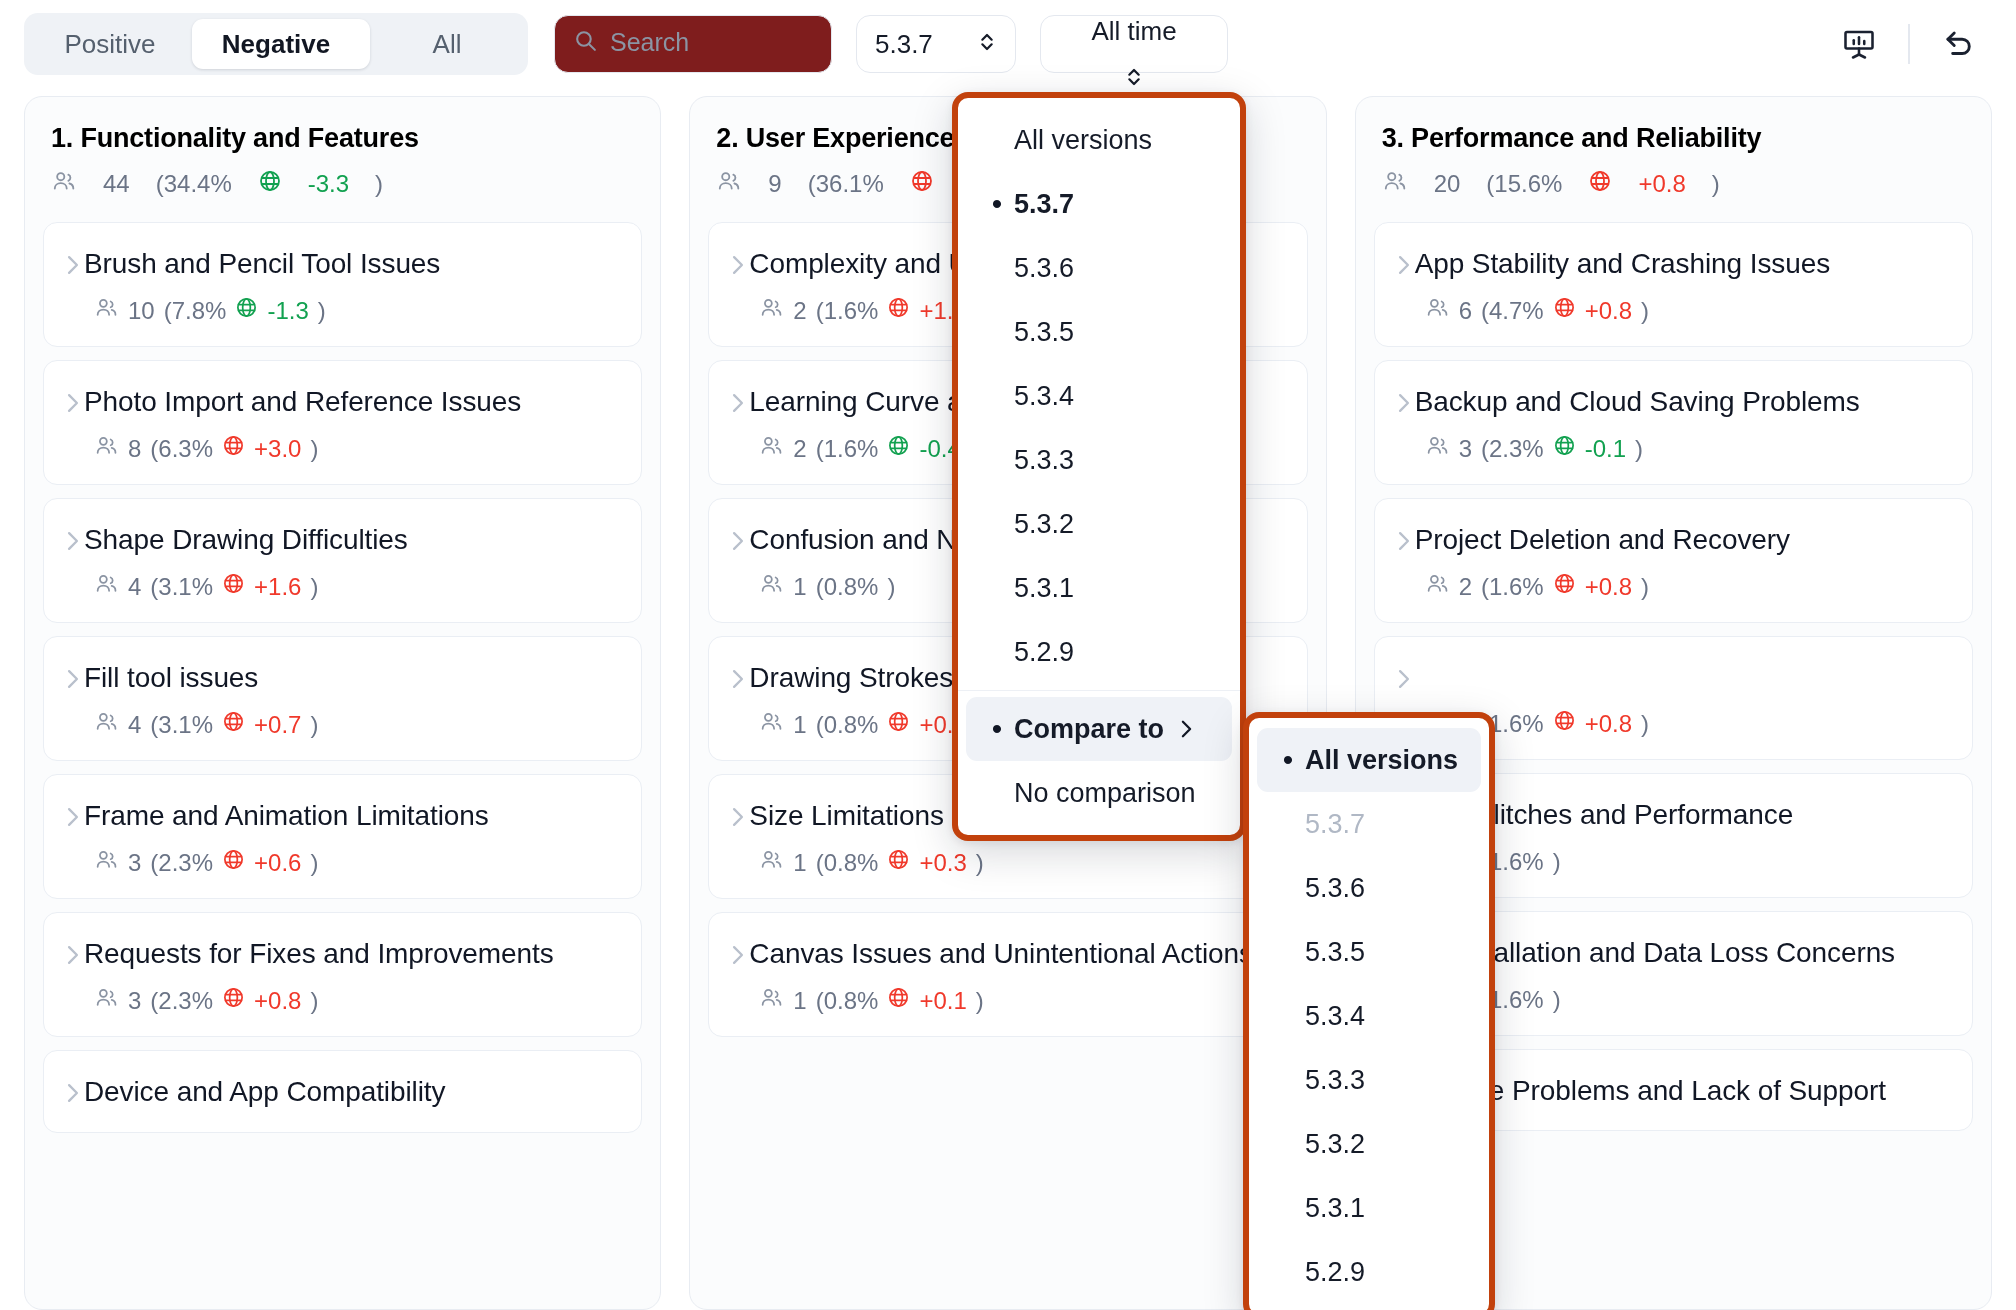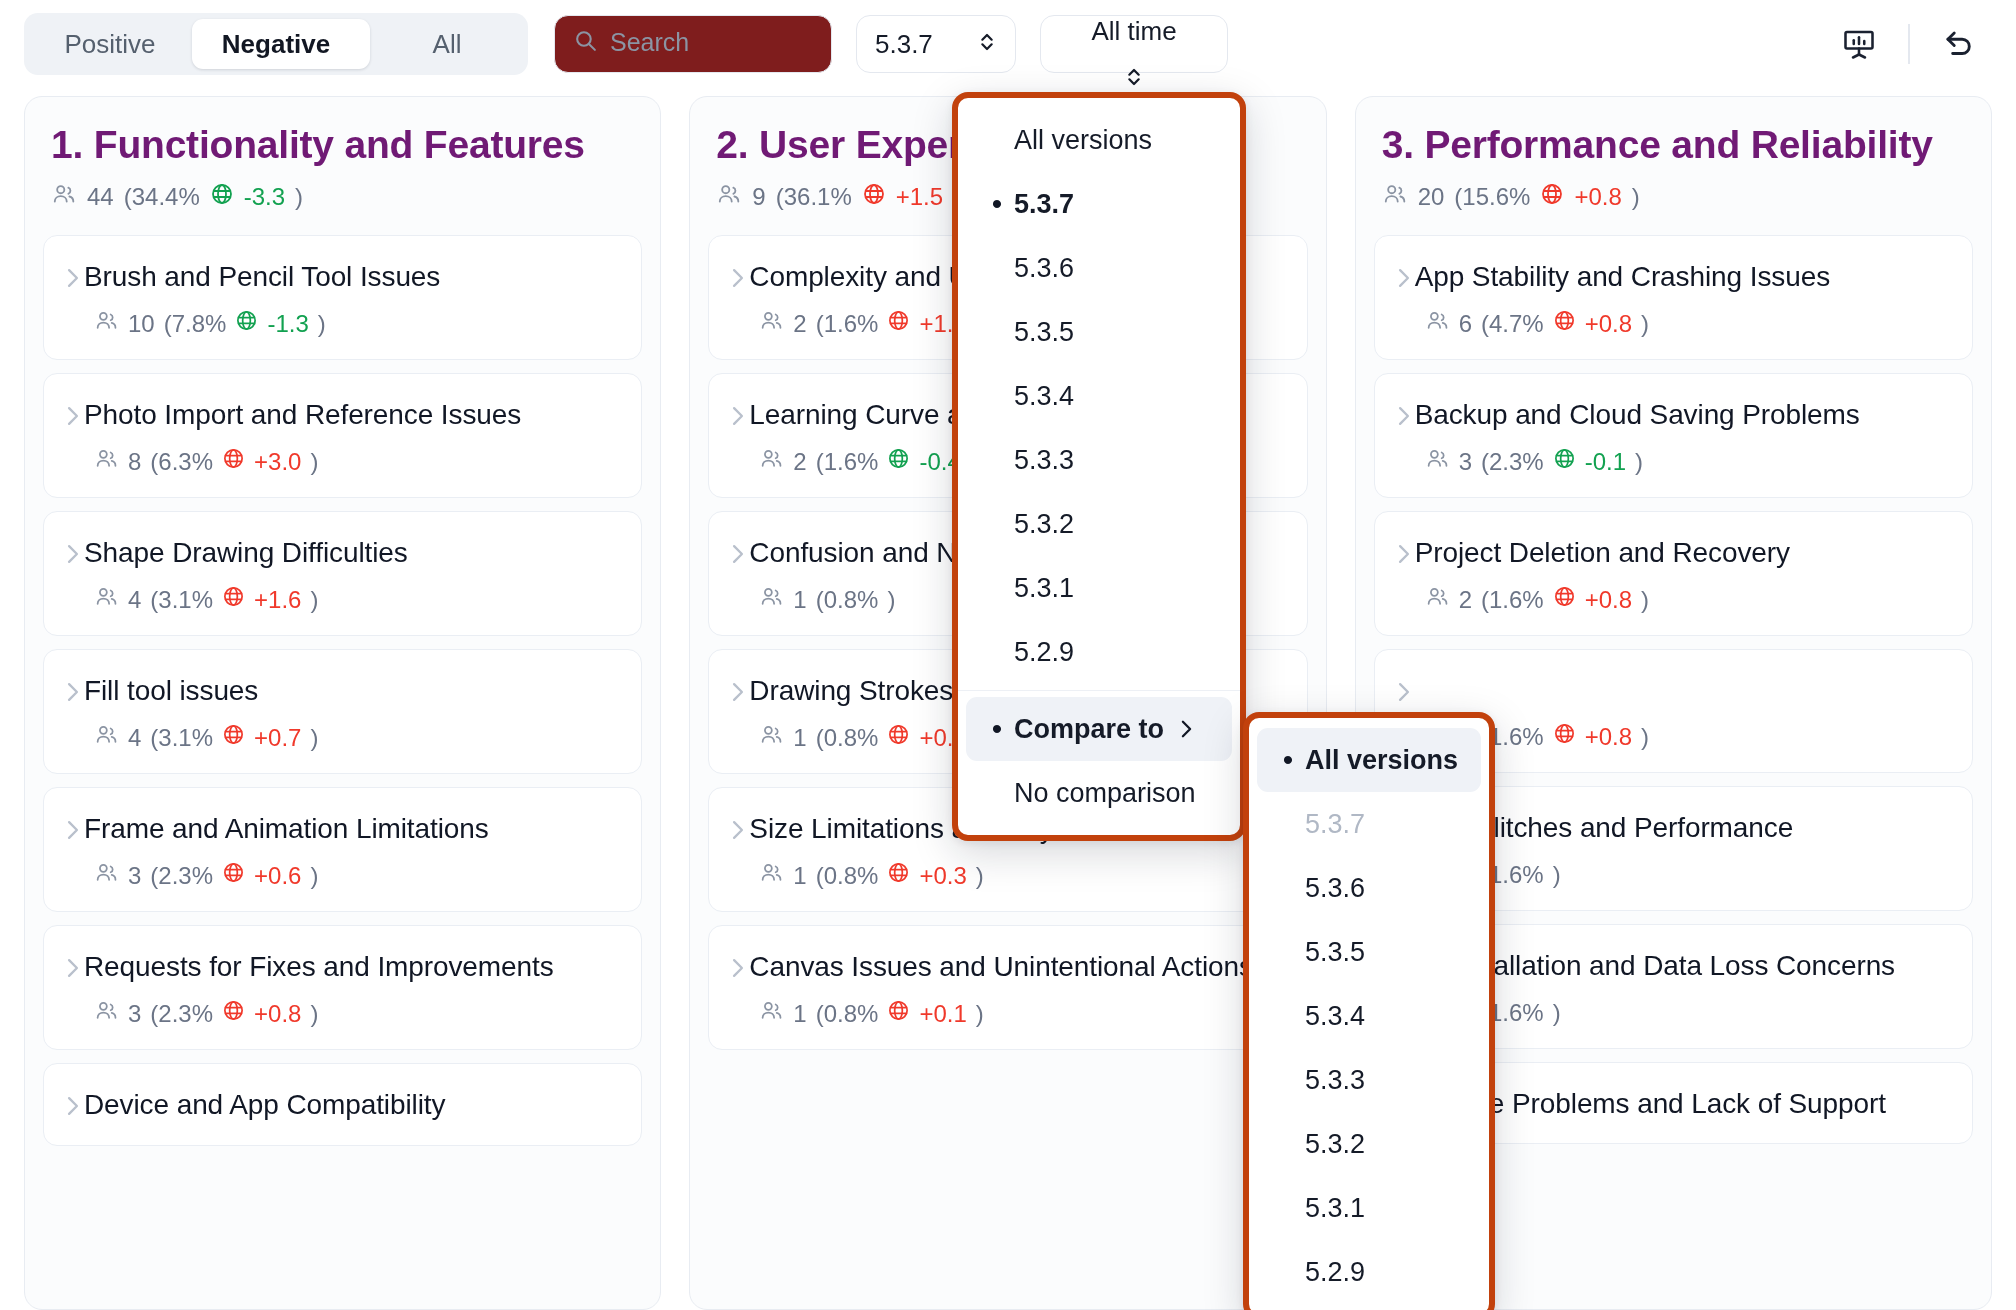--- a/index.html
+++ b/index.html
@@ -75,25 +75,25 @@
     display: flex; gap: 28px; padding: 0 24px;
   }
   .column {
     flex: 1 1 0; min-width: 0;
     background: #fbfcfd;
     border: 1.5px solid #e8ecf2; border-radius: 18px;
     overflow: hidden;
   }
   .col-head { padding: 26px 26px 22px 26px; }
   .col-title {
-    font-size: 39px; font-weight: 700; color: #701a75;
+    font-size: 27px; font-weight: 700; color: #000000;
     letter-spacing: -0.2px; white-space: nowrap;
   }
   .meta {
-    display: flex; align-items: center; gap: 10px;
+    display: flex; align-items: center; gap: 26px;
     margin-top: 14px; font-size: 24px; color: #6b7486;
     white-space: nowrap;
   }
   .meta .num { color: #6b7486; }
   .delta-pos { color: #f0392b; }
   .delta-neg { color: #12a150; }
 
   .cards { padding: 0 18px 18px 18px; }
   .card {
     background: #ffffff; border: 1.5px solid #eaeef4; border-radius: 14px;

